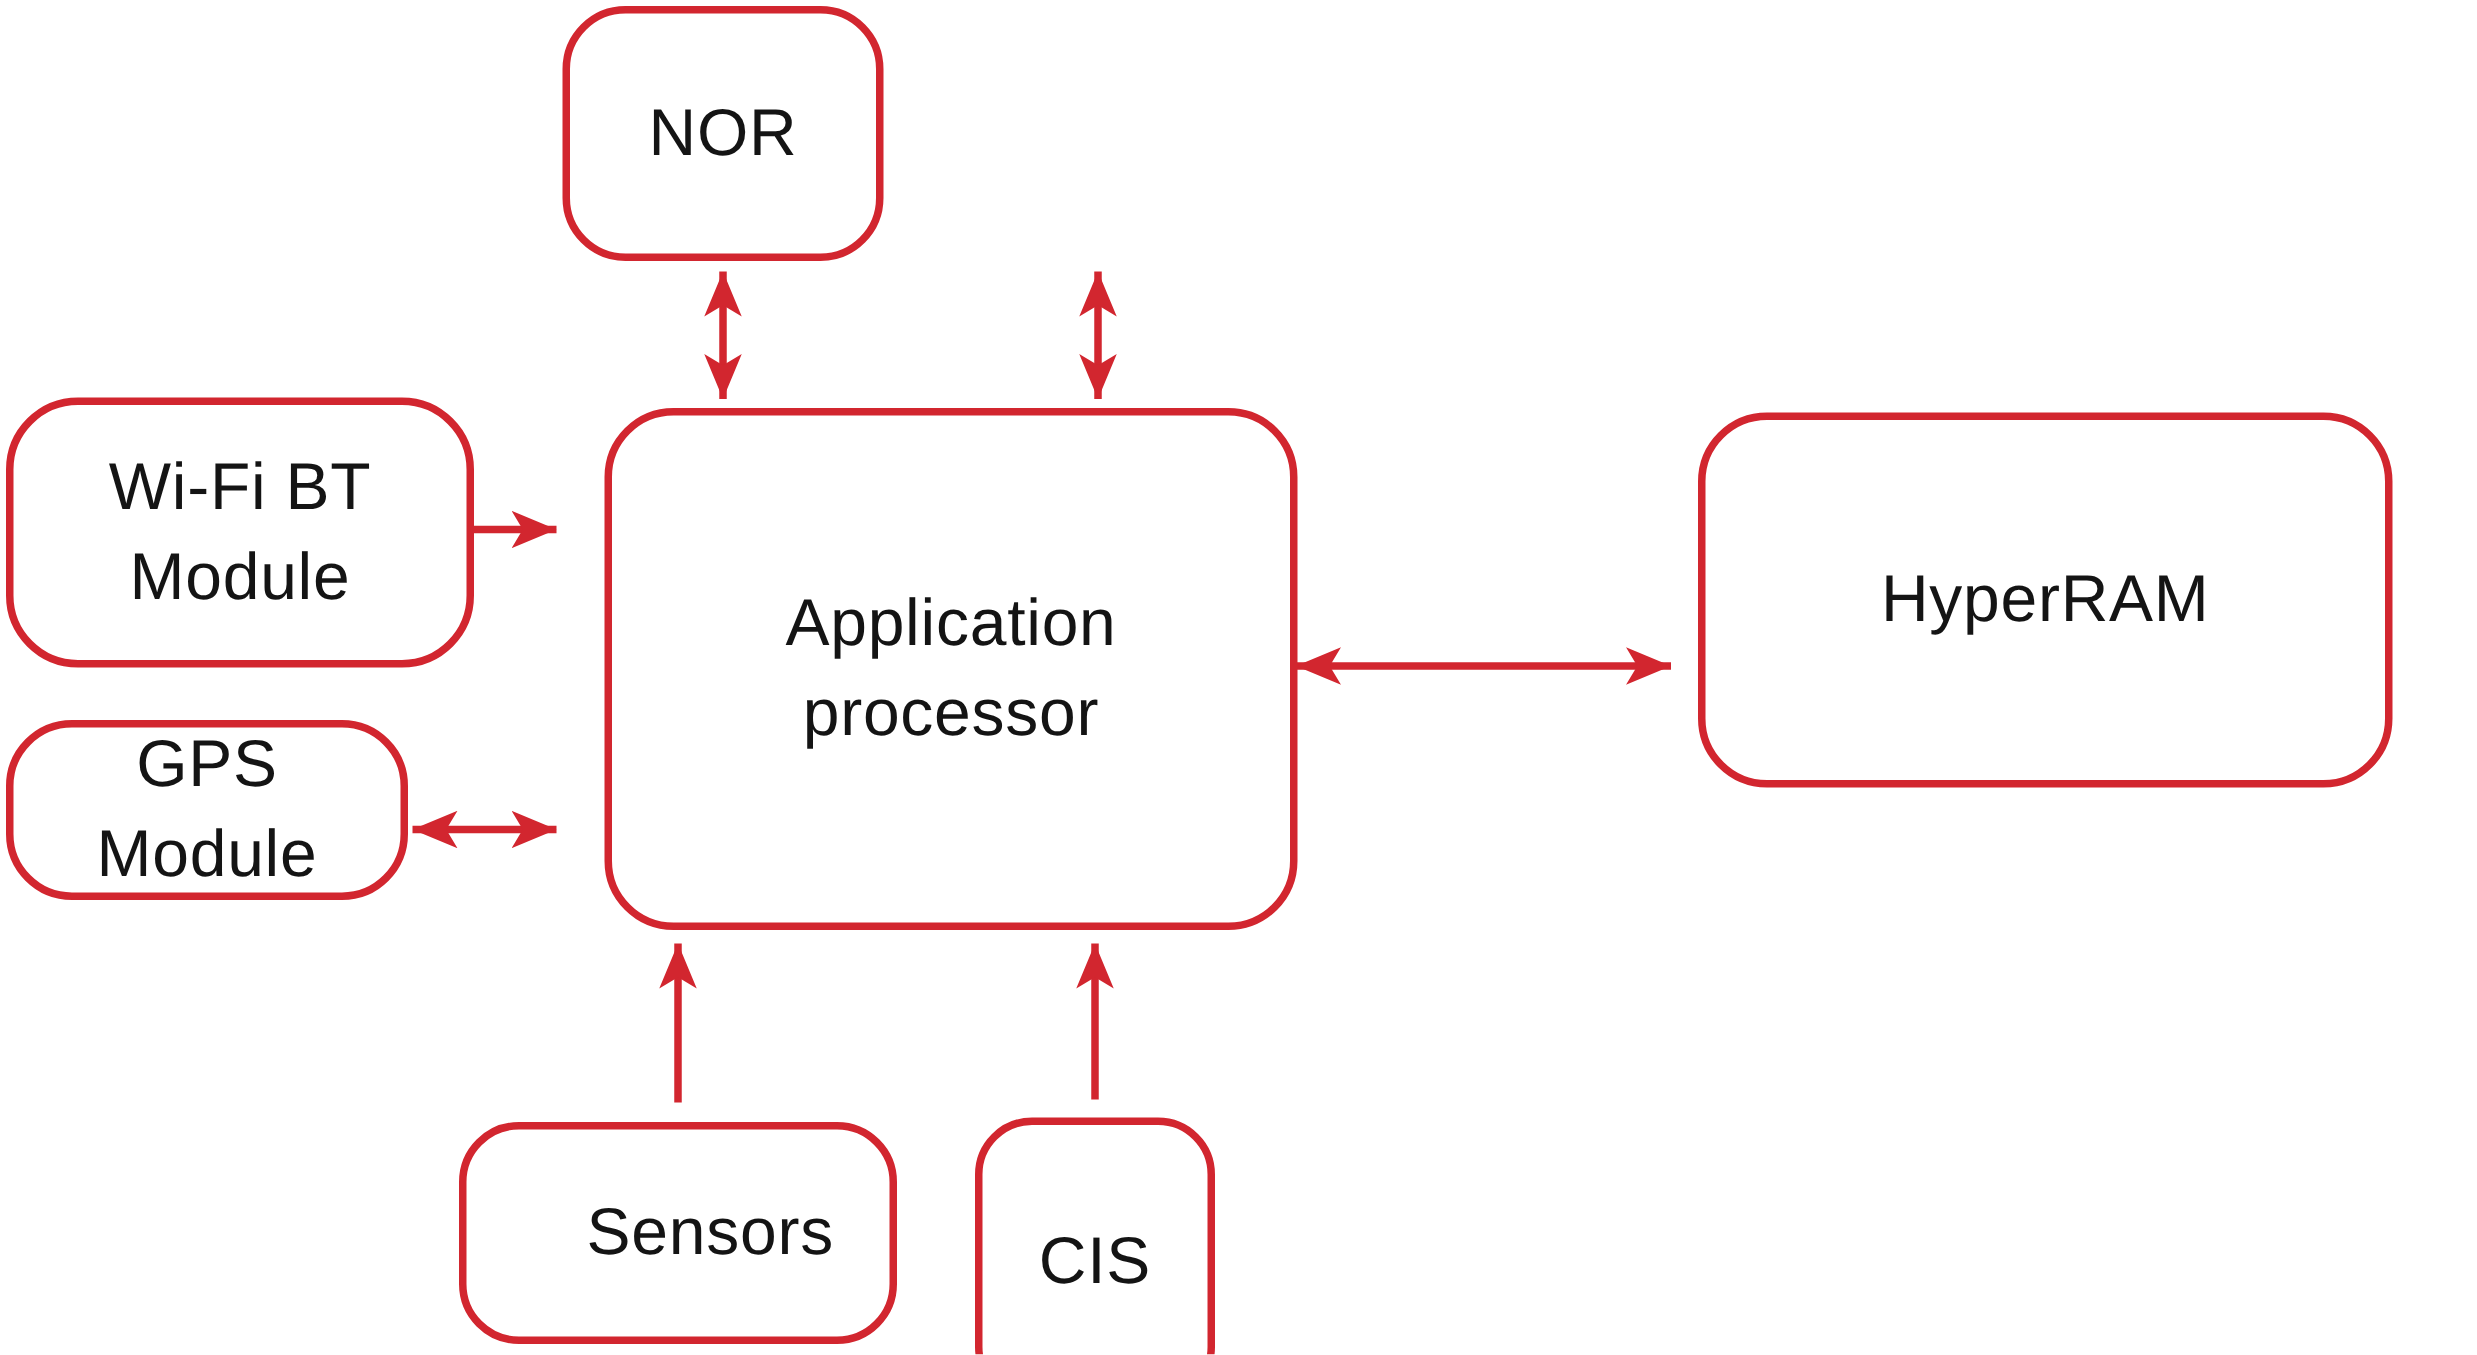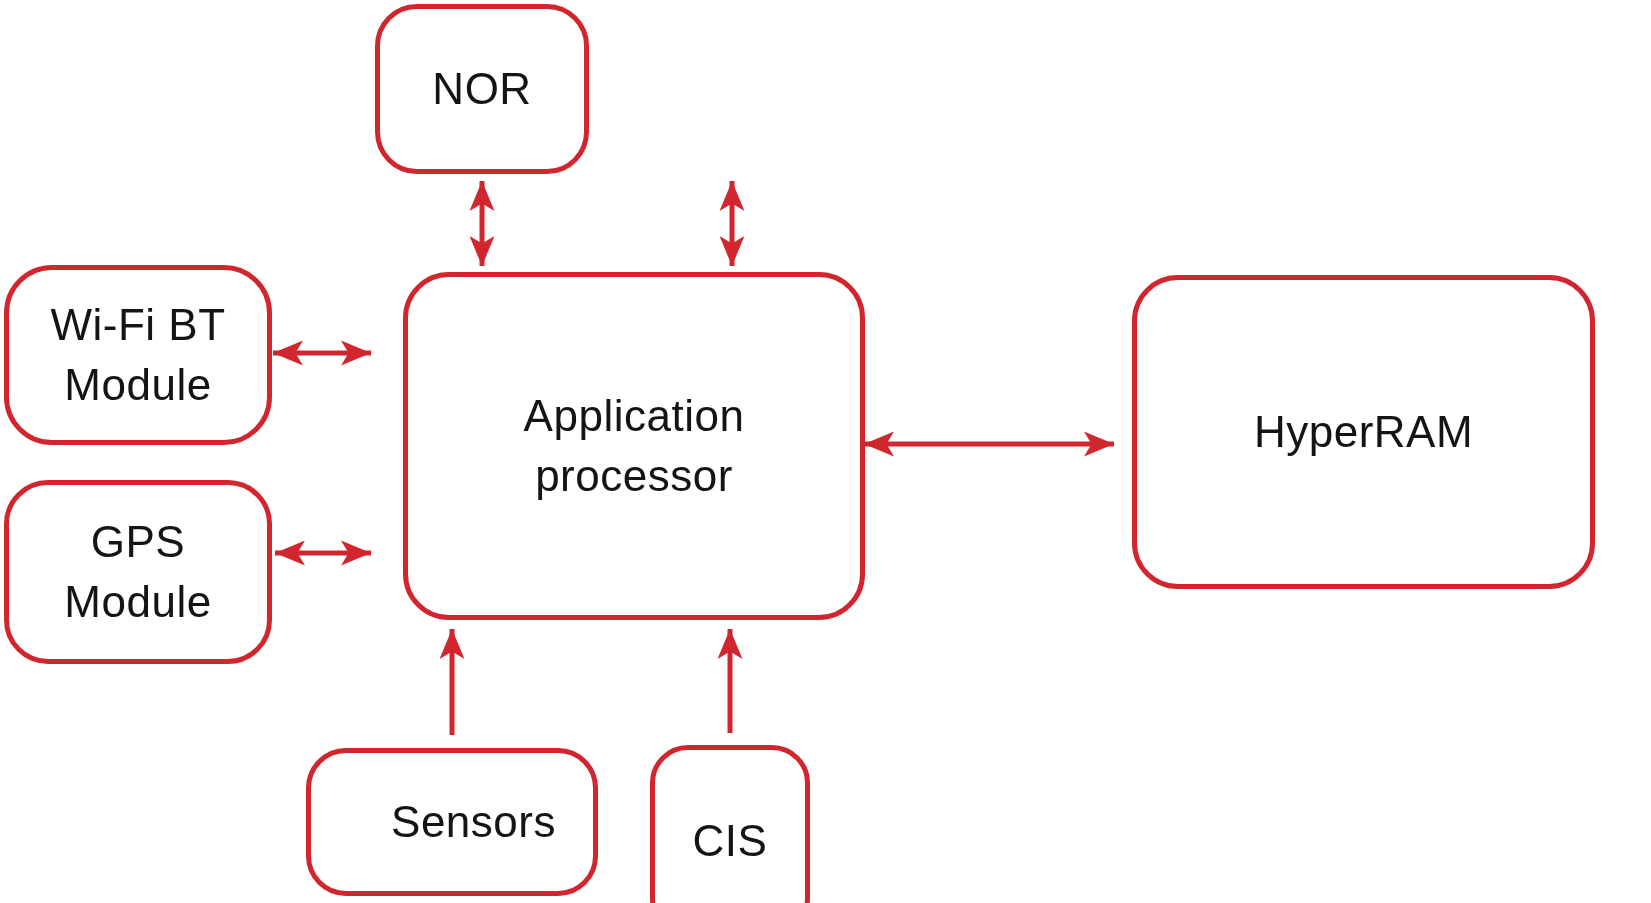--- a/index.html
+++ b/index.html
@@ -27,24 +27,24 @@
     color:var(--text);
     font-size:44px;
     line-height:1.36;
     text-align:center;
     white-space:pre-line;
     letter-spacing:0.5px;
   }
   
   #blk-nor      {left:375px; top:4px;   width:214px; height:170px;}
   #blk-nand     {left:627px; top:4px;   width:210px; height:170px;}
-  #blk-wifi     {left:4px;   top:265px; width:268px; height:180px; border-radius:48px;}
-  #blk-gps      {left:4px;   top:480px; width:268px; height:184px; border-radius:44px;align-items:center;}
+  #blk-wifi     {left:4px;   top:265px; width:312px; height:180px; border-radius:48px;}
+  #blk-gps      {left:4px;   top:480px; width:268px; height:120px; border-radius:44px;align-items:center;}
   #blk-app      {left:375px; top:272px; width:462px; height:348px; border-radius:46px;margin-left:28px;}
-  #blk-hyperram {left:1132px;top:275px; width:463px; height:314px; border-radius:46px;}
+  #blk-hyperram {left:1132px;top:275px; width:463px; height:250px; border-radius:46px;}
   #blk-sensors  {left:306px; top:748px; width:292px; height:148px; border-radius:40px;padding-left:43px;}
   #blk-cis      {left:650px; top:745px; width:160px; height:191px; border-radius:38px;}
   #arrow-layer{position:absolute;left:0;top:0;width:1651px;height:903px;}
   .arrow{stroke:var(--accent);stroke-width:5;fill:none;}
   .arrowhead-shape{fill:var(--accent);}
 </style>
 </head>
 <body>
 
 <div id="stage">

